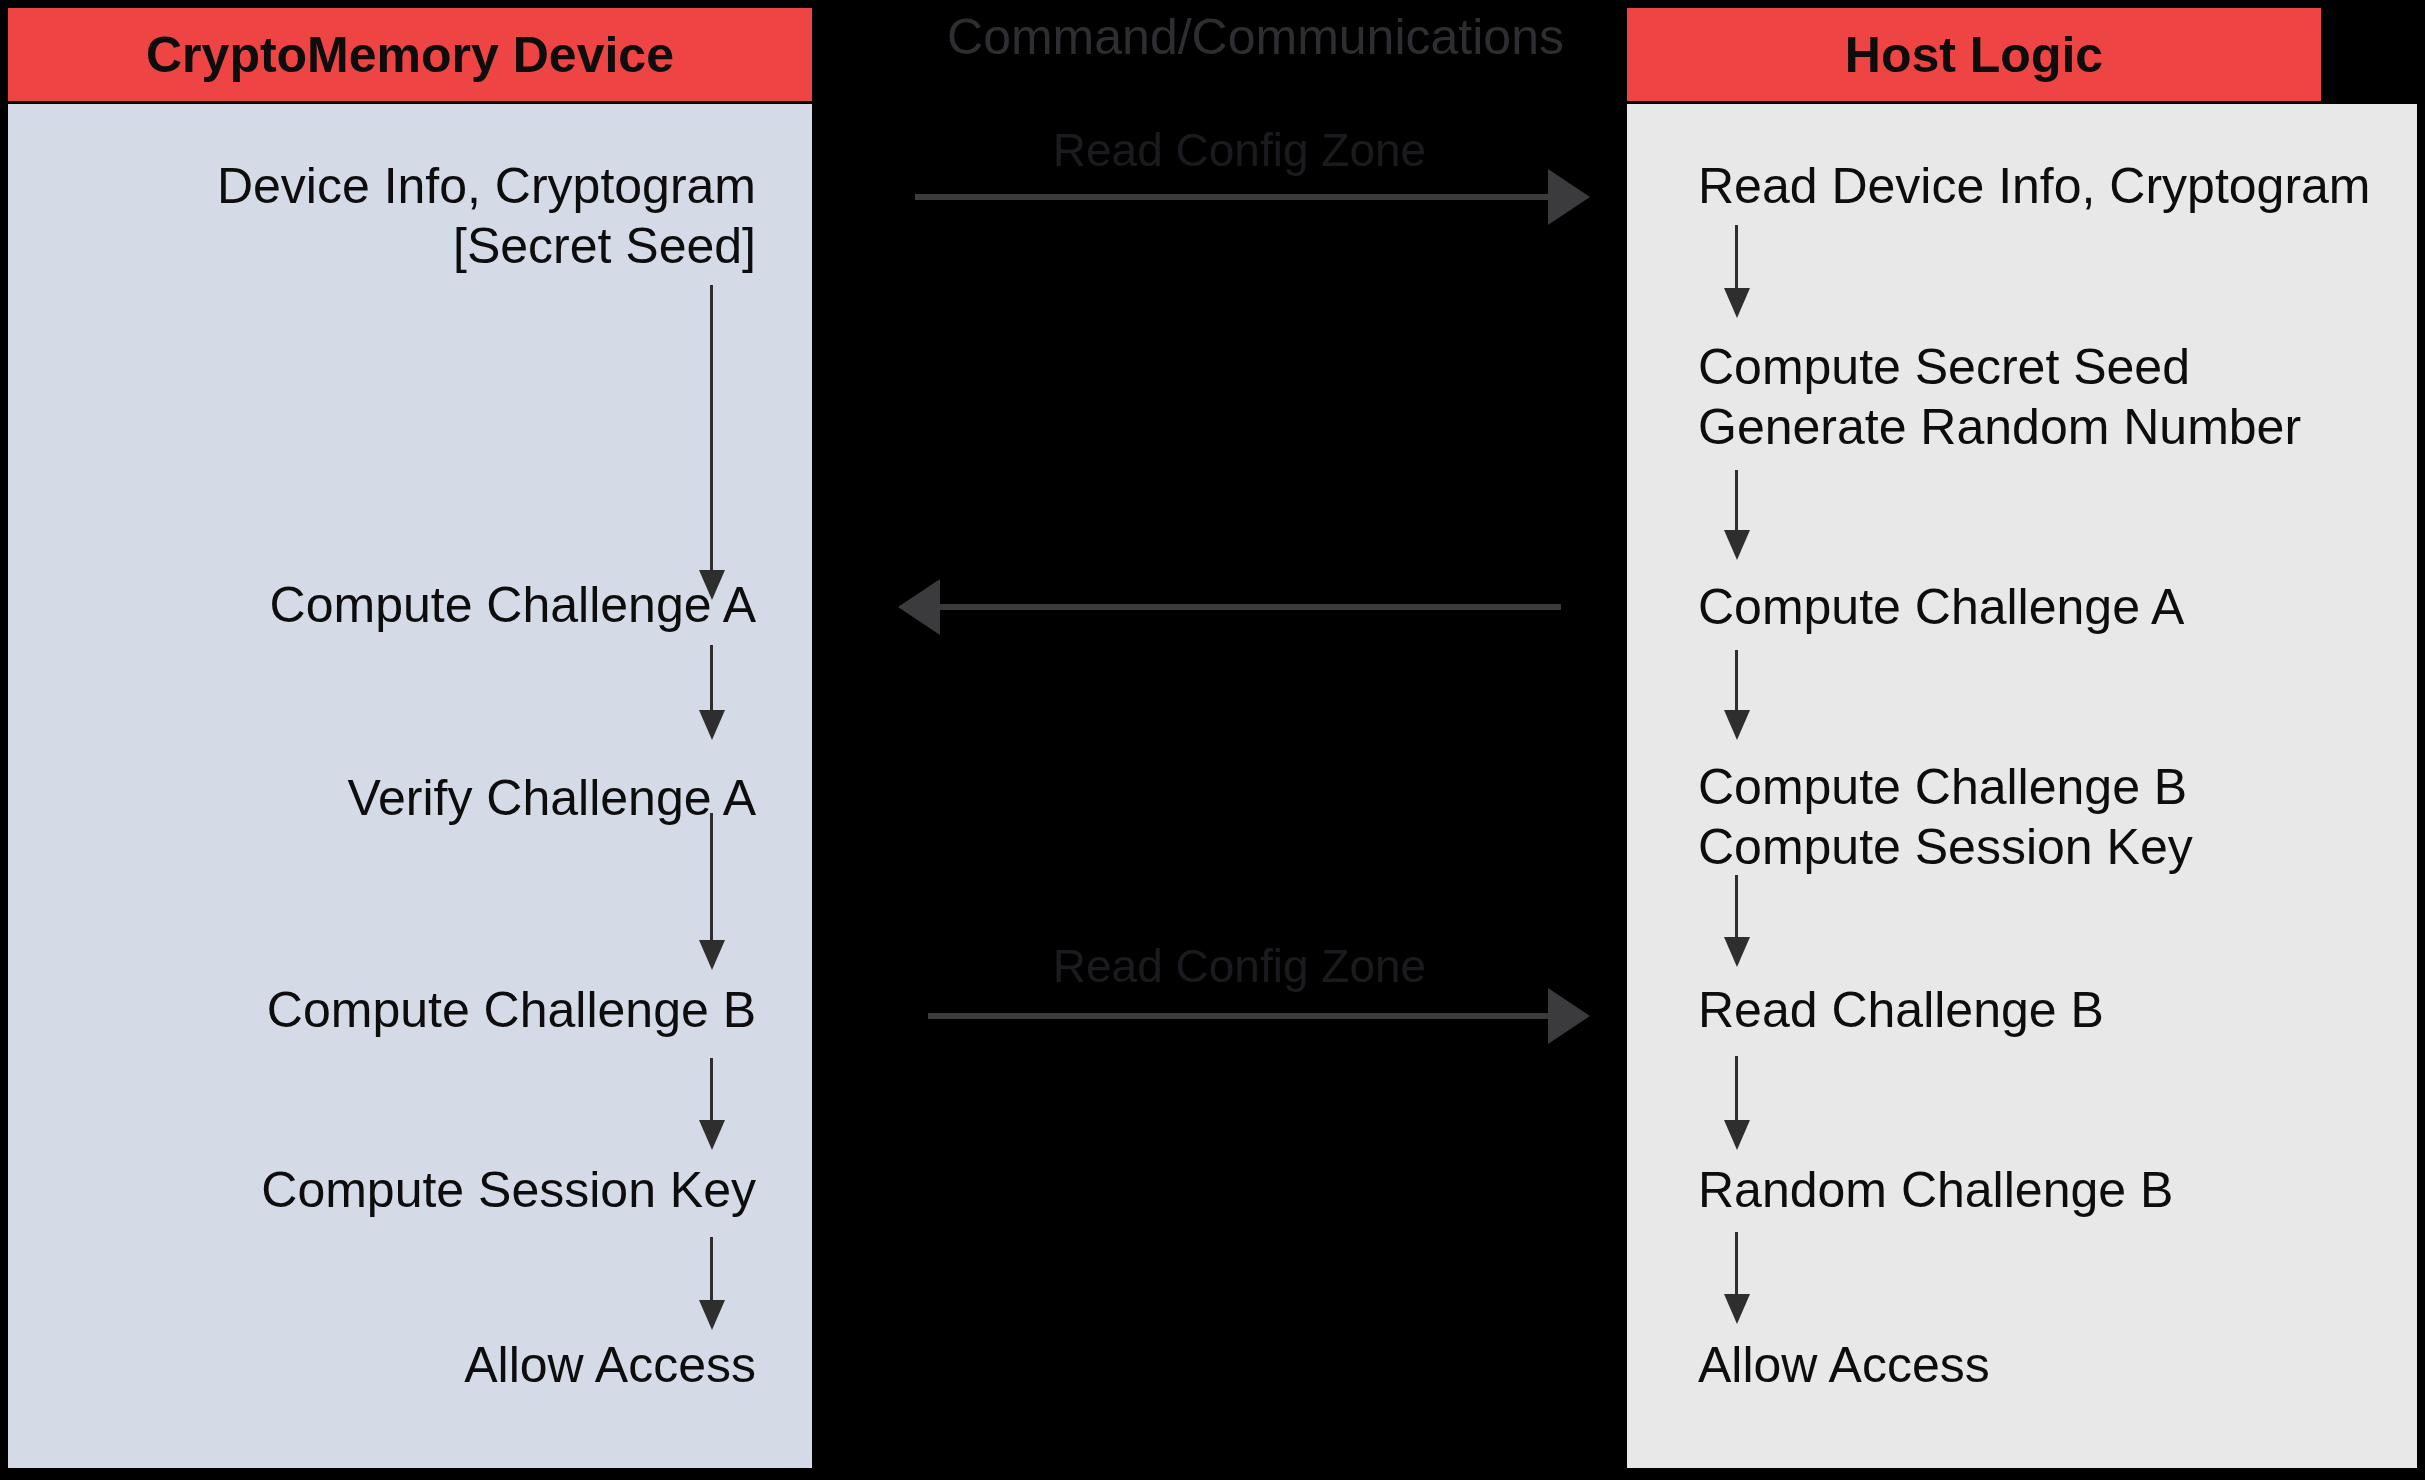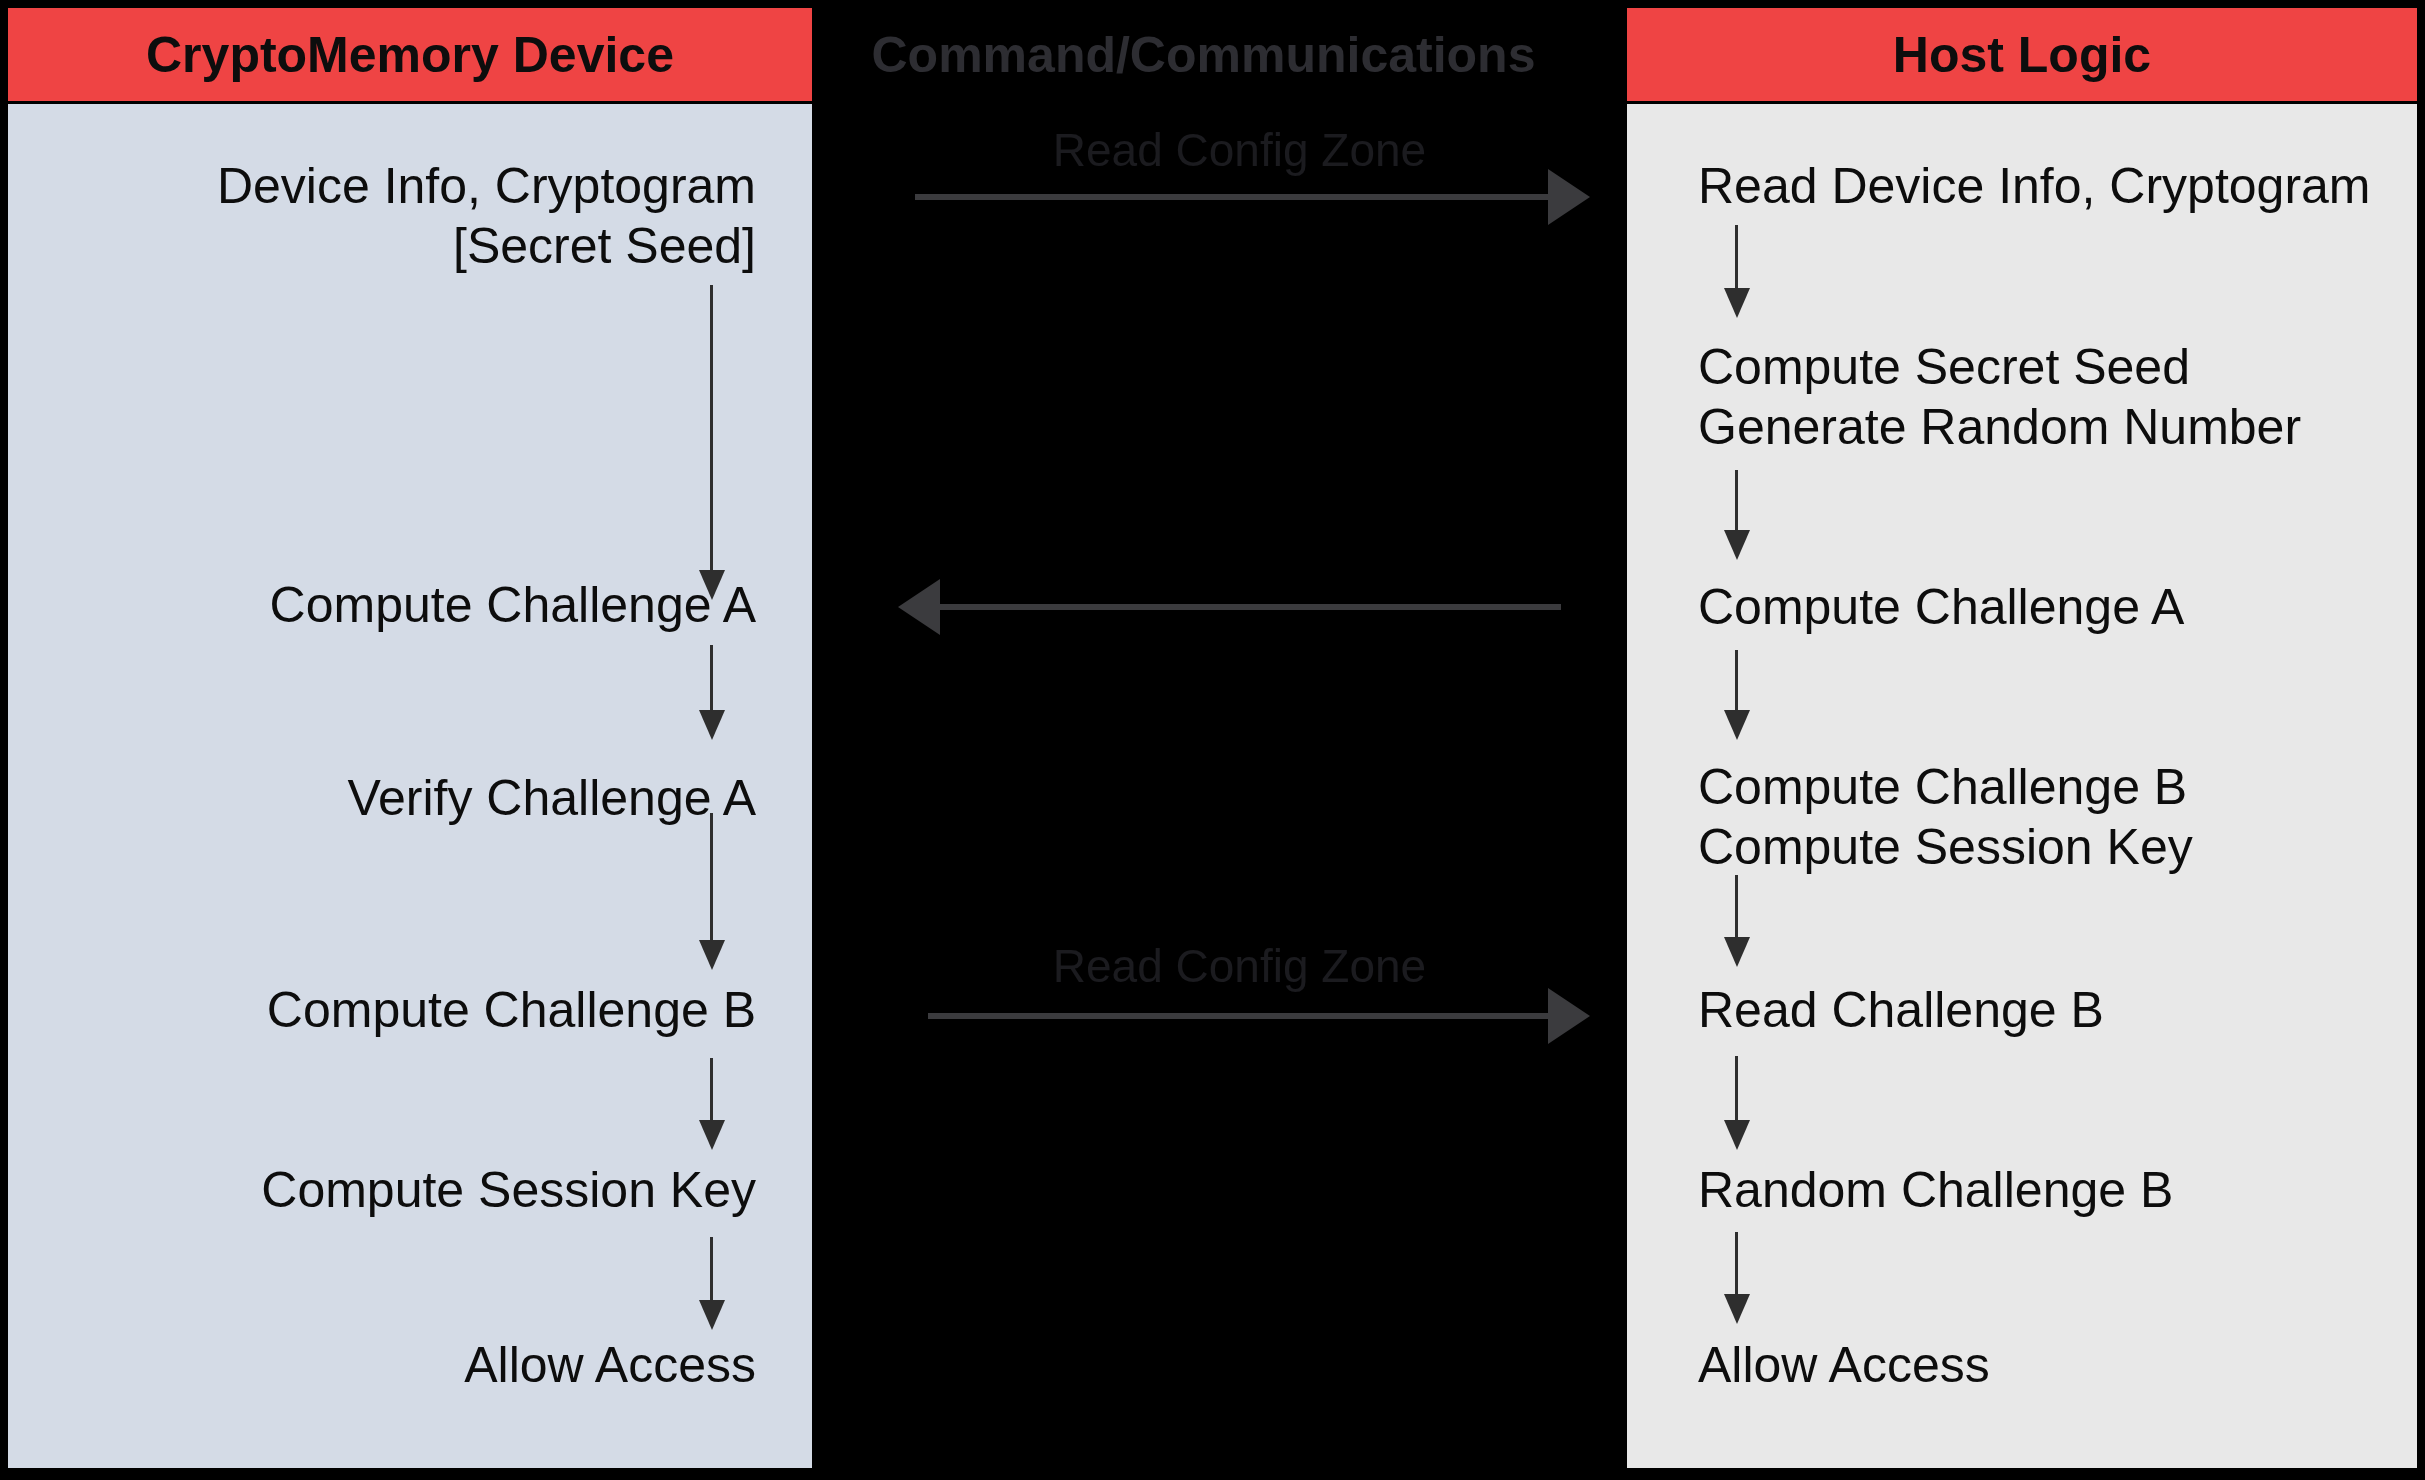--- a/index.html
+++ b/index.html
@@ -2,23 +2,23 @@
 <html><head>
 <meta charset="utf-8">
 <style>
   html,body{margin:0;padding:0;background:#000;}
   .canvas{position:relative;width:2425px;height:1480px;background:#000;overflow:hidden;
           font-family:"Liberation Sans", sans-serif;}
   
   .hdr{position:absolute;top:8px;height:93px;background:#ef4444;display:flex;
        align-items:center;justify-content:center;font-weight:bold;font-size:50px;color:#0d0d0d;}
   .hdr-left{left:8px;width:804px;}
-  .hdr-right{left:1627px;width:790px;}
-  .hdr-mid{position:absolute;top:8px;left:796px;width:815px;height:93px;display:flex;
-       align-items:center;justify-content:center;font-weight:bold;font-size:50px;color:#2d2d32;}
+  .hdr-right{left:1627px;width:694px;}
+  .hdr-mid{position:absolute;top:8px;left:848px;width:815px;height:93px;display:flex;
+       align-items:flex-start;justify-content:center;font-weight:normal;font-size:50px;color:#2d2d32;}
   
   .panel{position:absolute;top:104px;height:1364px;}
   .panel-left{left:8px;width:804px;background:#d4dbe6;}
   .panel-right{left:1627px;width:790px;background:#e8e8e8;}
   
   .step{position:absolute;font-size:50px;line-height:60px;color:#0d0d0d;white-space:pre-line;}
   .step.l{left:80px;width:676px;text-align:right;}
   .step.r{left:1698px;width:700px;text-align:left;}
   
   .va{position:absolute;width:26px;}

